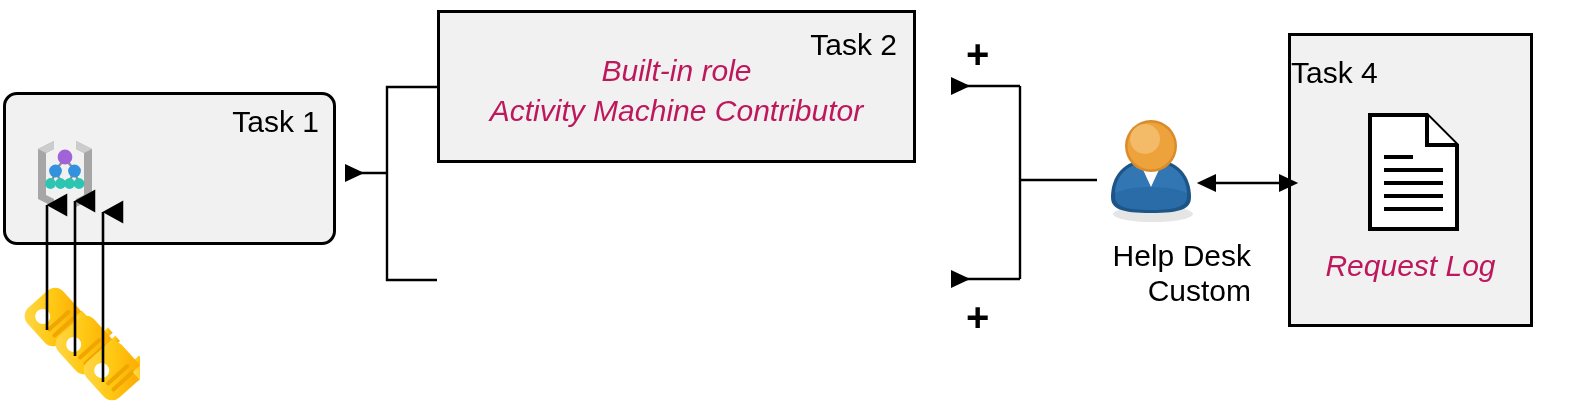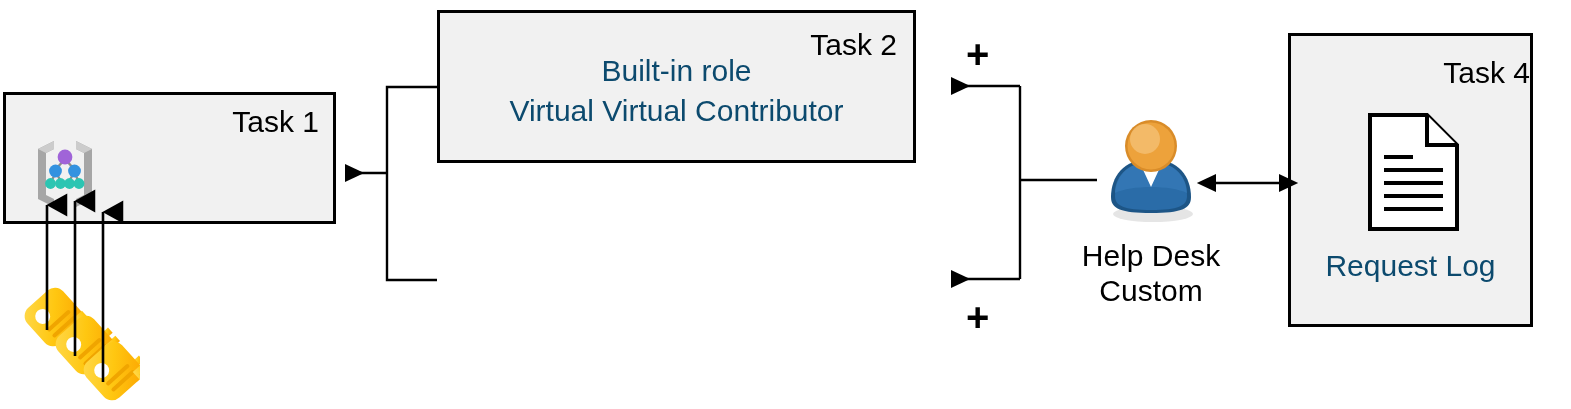--- a/index.html
+++ b/index.html
@@ -30,54 +30,55 @@
     line-height: 1;
     color: #000000;
     white-space: nowrap;
   }
   .box-text {
     position: absolute;
     width: 100%;
     text-align: center;
     font-size: 30px;
     line-height: 1.22;
-    color: #0c4a6e;
+    color: #be185d;
     white-space: nowrap;
+    font-style: italic;
   }
   .plus {
     position: absolute;
     font-size: 40px;
     font-weight: bold;
     line-height: 1;
     color: #000000;
   }
   .caption {
     position: absolute;
-    text-align: center;
+    text-align: right;
     font-size: 30px;
     line-height: 1.18;
     color: #000000;
     white-space: nowrap;
   }
   svg.overlay {
     position: absolute;
     left: 0;
     top: 0;
     width: 1571px;
     height: 409px;
     pointer-events: none;
   }
   .icon-abs { position: absolute; }
 </style>
 </head>
 <body>
 
 <div id="canvas">
 
-  <div class="box" style="left:3px; top:92px; width:333px; height:132px;">
+  <div class="box" style="left:3px; top:92px; width:333px; height:153px;border-radius:14px;">
     <span class="corner-tag" style="right:14px; top:12px;">Task 1</span>
 
     <span class="icon-abs" style="left:22px; top:38px; width:74px; height:76px;">
       <svg width="74" height="76" viewBox="0 0 74 76">
 
         <path d="M26 8 L10 16 L10 66 L26 74 L26 66 L18 62 L18 20 L26 16 Z" fill="#a6a6a6"></path>
         <path d="M26 8 L10 16 L18 20 L26 16 Z" fill="#cccccc"></path>
 
         <path d="M48 8 L64 16 L64 66 L48 74 L48 66 L56 62 L56 20 L48 16 Z" fill="#a6a6a6"></path>
         <path d="M48 8 L64 16 L56 20 L48 16 Z" fill="#cccccc"></path>
@@ -98,26 +99,26 @@
         <circle cx="32.5" cy="50.5" r="5.4" fill="#2cc5b2"></circle>
         <circle cx="41.5" cy="50.5" r="5.4" fill="#2cc5b2"></circle>
         <circle cx="51" cy="50.5" r="5.4" fill="#2cc5b2"></circle>
       </svg>
     </span>
   </div>
 
   <div class="box" style="left:437px; top:10px; width:479px; height:153px;">
     <span class="corner-tag" style="right:16px; top:17px;">Task 2</span>
     <span class="box-text" style="top:40px;">Built-in role</span>
-    <span class="box-text" style="top:80px;">Virtual Virtual Contributor</span>
+    <span class="box-text" style="top:80px;">Activity Machine Contributor</span>
   </div>
 
 
   <div class="box" style="left:1288px; top:33px; width:245px; height:294px;">
-    <span class="corner-tag" style="left:0; right:0; top:22px; text-align:right;">Task 4</span>
+    <span class="corner-tag" style="left:0; right:0; top:22px; text-align:left;">Task 4</span>
     <span class="icon-abs" style="left:76px; top:76px; width:93px; height:120px;">
       <svg width="93" height="120" viewBox="0 0 93 120">
         <path d="M3 3 L60 3 L90 33 L90 117 L3 117 Z" fill="#ffffff" stroke="#000000" stroke-width="4" stroke-linejoin="miter"></path>
         <path d="M60 3 L60 33 L90 33" fill="#ffffff" stroke="#000000" stroke-width="4" stroke-linejoin="miter"></path>
         <g stroke="#000000" stroke-width="4">
           <line x1="17" y1="45" x2="46" y2="45"></line>
           <line x1="17" y1="58" x2="76" y2="58"></line>
           <line x1="17" y1="71" x2="76" y2="71"></line>
           <line x1="17" y1="84" x2="76" y2="84"></line>
           <line x1="17" y1="97" x2="76" y2="97"></line>

